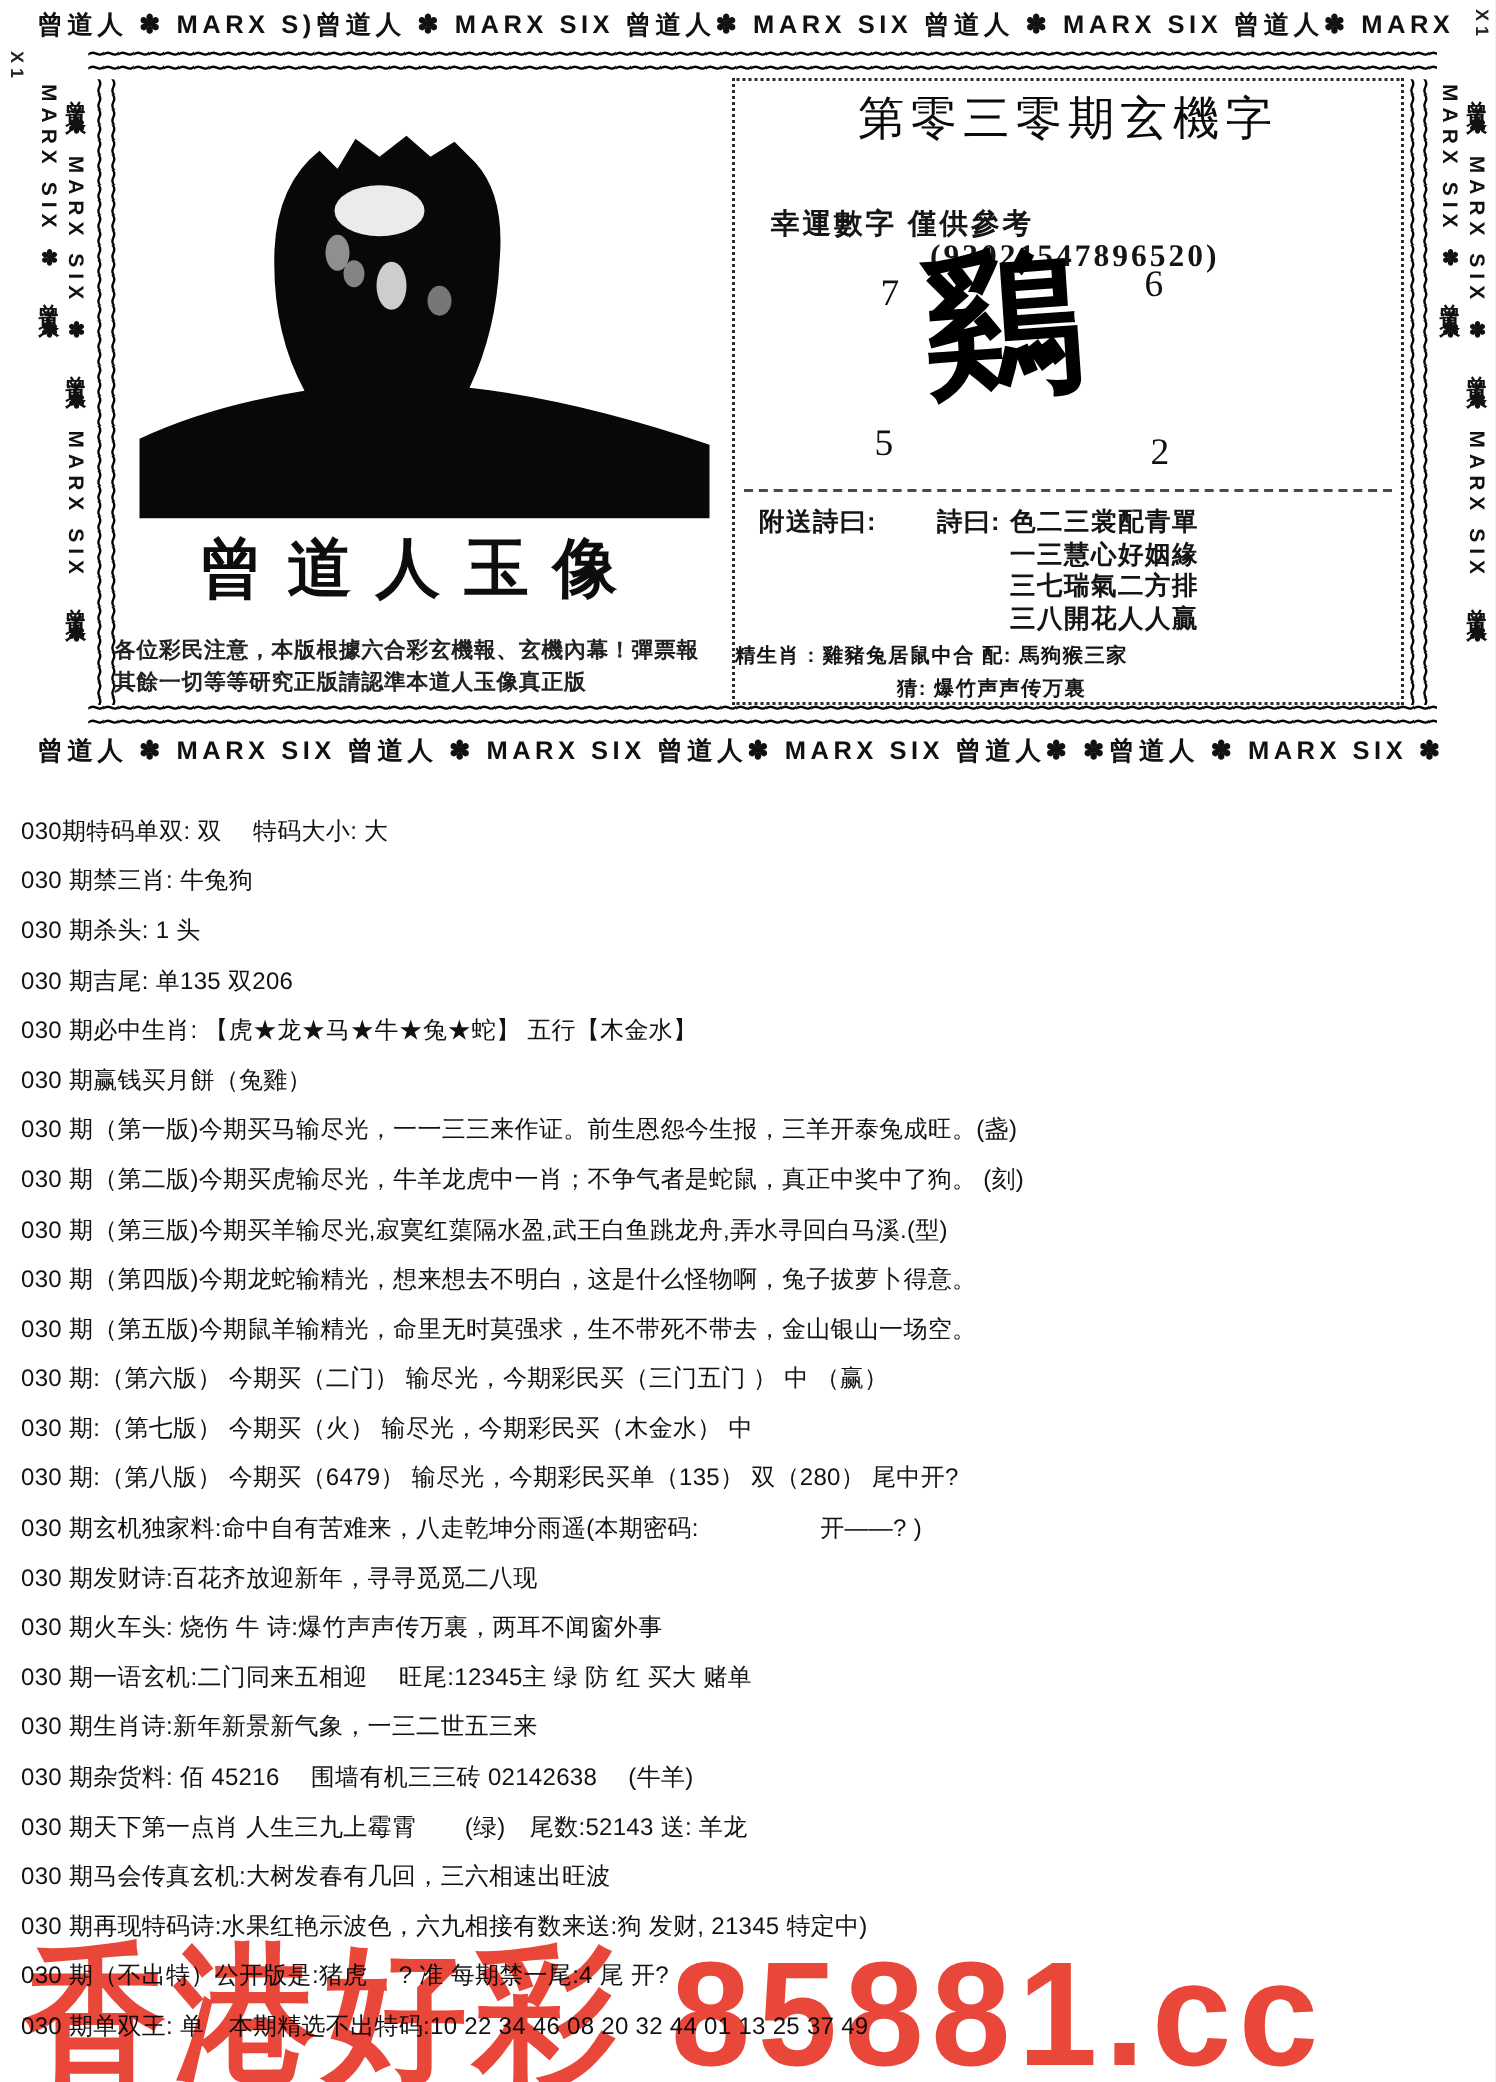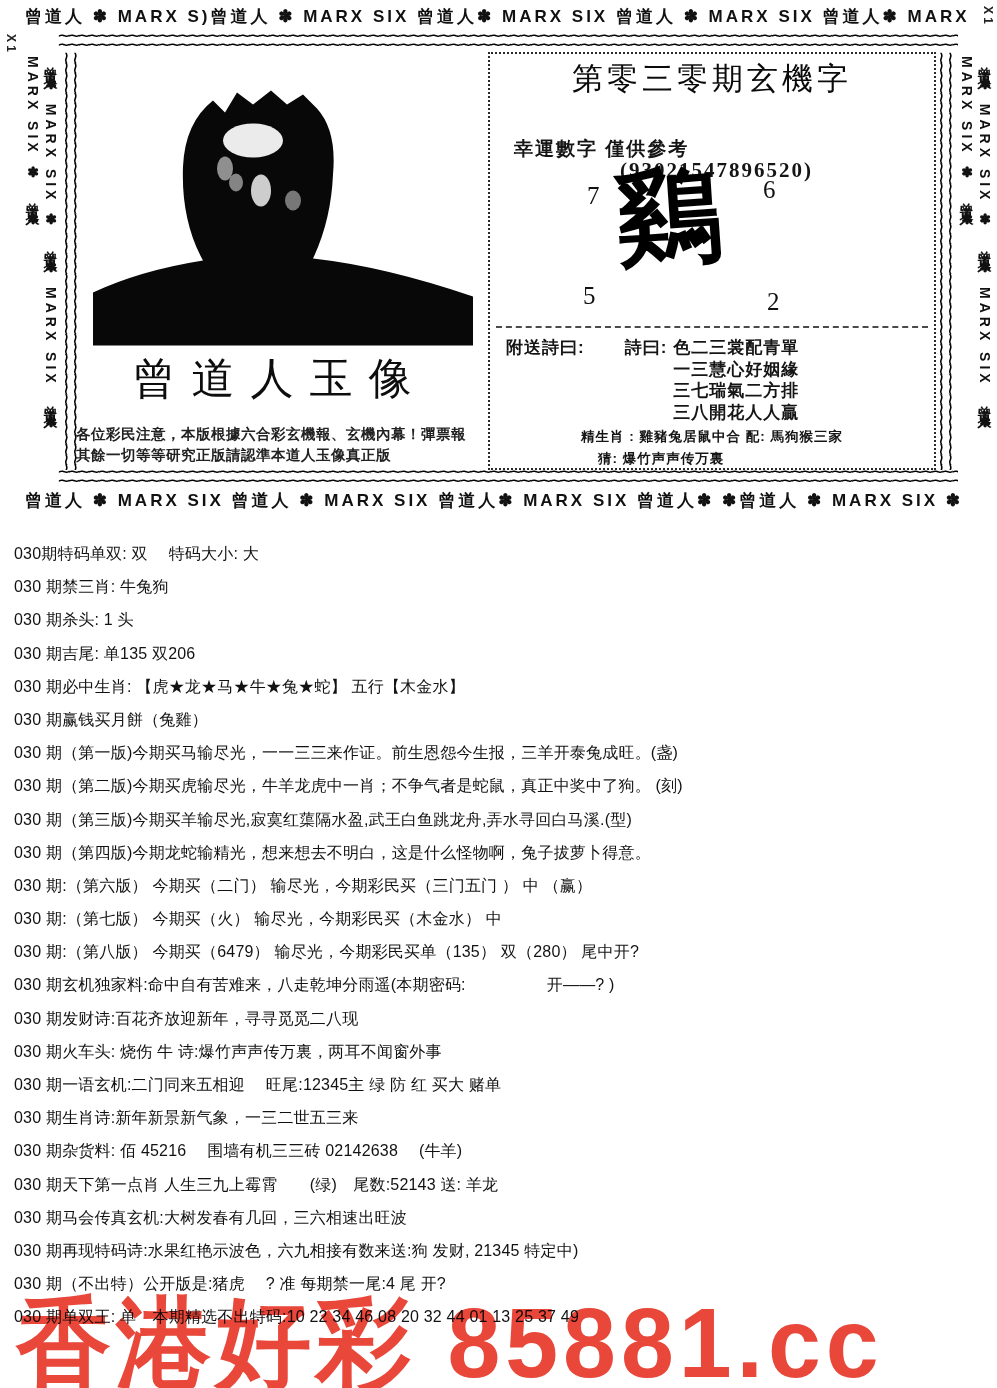--- a/index.html
+++ b/index.html
@@ -22,21 +22,21 @@
   .wave::before,.wave::after{display:block;
     content:"~~~~~~~~~~~~~~~~~~~~~~~~~~~~~~~~~~~~~~~~~~~~~~~~~~~~~~~~~~~~~~~~~~~~~~~~~~~~~~~~~~~~~~~~~~~~~~~~~~~~~~~~~~~~~~~~~~~~~~~~~~~~~~~~";}
   .wave.h-top{left:58px;top:31px;width:900px;}
   .wave.h-bottom{left:58px;top:467px;width:900px;}
   .wave.v{width:418px;transform:rotate(90deg);transform-origin:top left;}
   .wave.v-left{left:80px;top:52px;}
   .wave.v-right{left:955px;top:52px;}
   
   .portrait{position:absolute;left:85px;top:68px;width:395px;height:280px;}
   .caption{position:absolute;left:95px;top:350px;width:370px;text-align:center;
-           font-size:43px;font-weight:400;letter-spacing:16px;color:#0d0d0d;}
+           font-size:43px;font-weight:700;letter-spacing:16px;color:#0d0d0d;}
   .notice{position:absolute;left:76px;top:424px;width:410px;font-size:14.5px;font-weight:600;
           line-height:21px;color:#222;letter-spacing:0.5px;}
   
   .panel{position:absolute;left:488px;top:52px;width:448px;height:418px;border:2px dotted #2a2a2a;
          box-sizing:border-box;}
   .panel-title{position:absolute;top:4px;left:0;width:100%;text-align:center;font-size:31px;
                font-weight:400;letter-spacing:4px;color:#0a0a0a;}
   .info-row1{position:absolute;top:55px;left:24px;right:14px;display:flex;
              justify-content:space-between;font-size:19px;font-weight:600;letter-spacing:2px;}
   .info-row2{position:absolute;top:82px;left:24px;font-size:19px;font-weight:600;letter-spacing:2px;}
@@ -47,21 +47,21 @@
          color:#000;transform:rotate(-4deg);}
   .znum{position:absolute;font-size:25px;font-family:"Liberation Serif",serif;color:#111;}
   .znum.n7{left:2px;top:2px;}   .znum.n6{left:178px;top:-4px;}
   .znum.n5{left:-2px;top:102px;}.znum.n2{left:182px;top:108px;}
   .divider{position:absolute;top:272px;left:6px;right:6px;border-top:2px dashed #4a4a4a;}
   .verses{position:absolute;top:283px;left:16px;right:8px;display:flex;font-size:17px;
           font-weight:700;line-height:21.5px;letter-spacing:1px;}
   .verse-label{flex:0 0 auto;margin-right:6px;}
   .verse-lines{flex:0 0 auto;}
   .verse-col2{margin-left:34px;display:flex;}
-  .pfoot1{position:absolute;top:374px;left:0;width:100%;text-align:center;font-size:13.5px;
+  .pfoot1{position:absolute;top:374px;left:0;width:100%;text-align:left;font-size:13.5px;
           font-weight:600;letter-spacing:1px;}
   .pfoot2{position:absolute;top:396px;left:108px;font-size:13.5px;font-weight:600;letter-spacing:1px;}
   
   .tips{position:absolute;left:14px;top:544px;width:980px;}
   .tip{height:33.2px;font-size:16px;font-weight:400;white-space:nowrap;overflow:hidden;
        color:#121212;letter-spacing:0.2px;}
   
   .watermark{position:absolute;left:16px;top:1278px;font-size:95px;font-weight:800;
              letter-spacing:5px;white-space:nowrap;mix-blend-mode:multiply;transform:scaleY(1.04);
              transform-origin:top left;}
@@ -130,20 +130,21 @@
   <div class="tip">030期特码单双: 双　 特码大小: 大</div>
       <div class="tip">030 期禁三肖: 牛兔狗</div>
       <div class="tip">030 期杀头: 1 头</div>
       <div class="tip">030 期吉尾: 单135 双206</div>
       <div class="tip">030 期必中生肖: 【虎★龙★马★牛★兔★蛇】 五行【木金水】</div>
       <div class="tip">030 期赢钱买月餅（兔雞）</div>
       <div class="tip">030 期（第一版)今期买马输尽光，一一三三来作证。前生恩怨今生报，三羊开泰兔成旺。(盏)</div>
       <div class="tip">030 期（第二版)今期买虎输尽光，牛羊龙虎中一肖；不争气者是蛇鼠，真正中奖中了狗。 (刻)</div>
       <div class="tip">030 期（第三版)今期买羊输尽光,寂寞红蕖隔水盈,武王白鱼跳龙舟,弄水寻回白马溪.(型)</div>
       <div class="tip">030 期（第四版)今期龙蛇输精光，想来想去不明白，这是什么怪物啊，兔子拔萝卜得意。</div>
+      <div class="tip">030 期（第五版)今期鼠羊输精光，命里无时莫强求，生不带死不带去，金山银山一场空。</div>
       <div class="tip">030 期:（第六版） 今期买（二门） 输尽光，今期彩民买（三门五门 ） 中 （赢）</div>
       <div class="tip">030 期:（第七版） 今期买（火） 输尽光，今期彩民买（木金水） 中</div>
       <div class="tip">030 期:（第八版） 今期买（6479） 输尽光，今期彩民买单（135）  双（280） 尾中开?</div>
       <div class="tip">030 期玄机独家料:命中自有苦难来，八走乾坤分雨遥(本期密码:　　　　　开——? )</div>
       <div class="tip">030 期发财诗:百花齐放迎新年，寻寻觅觅二八现</div>
       <div class="tip">030 期火车头: 烧伤 牛 诗:爆竹声声传万裏，两耳不闻窗外事</div>
       <div class="tip">030 期一语玄机:二门同来五相迎　 旺尾:12345主 绿 防 红 买大 赌单</div>
       <div class="tip">030 期生肖诗:新年新景新气象，一三二世五三来</div>
       <div class="tip">030 期杂货料: 佰  45216　 围墙有机三三砖 02142638 　(牛羊)</div>
       <div class="tip">030 期天下第一点肖 人生三九上霉霄　　(绿)　尾数:52143  送: 羊龙</div>

